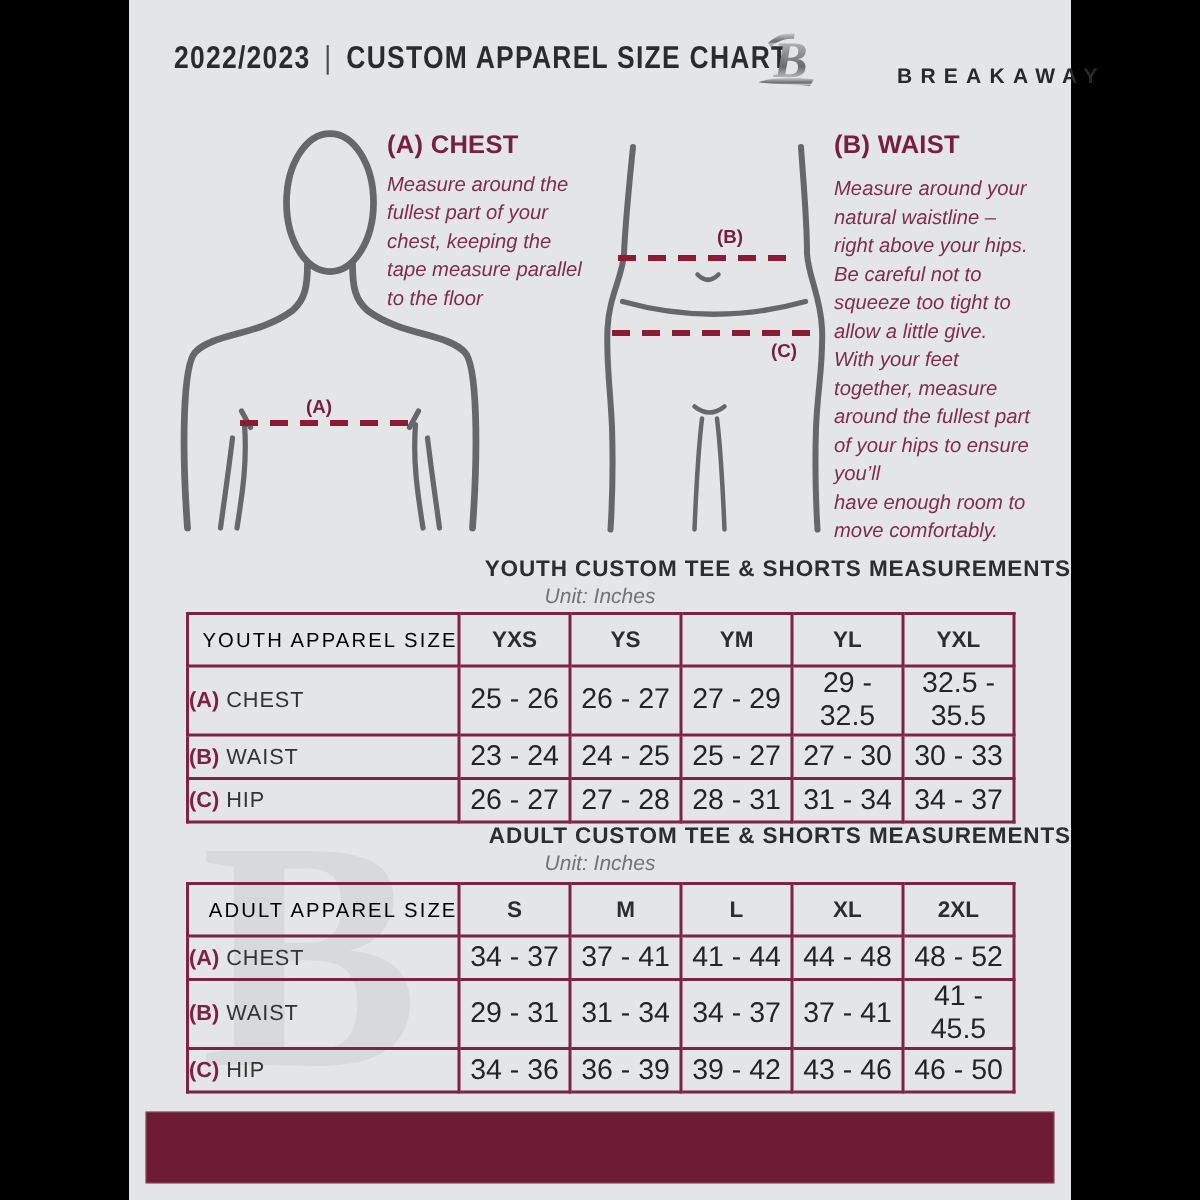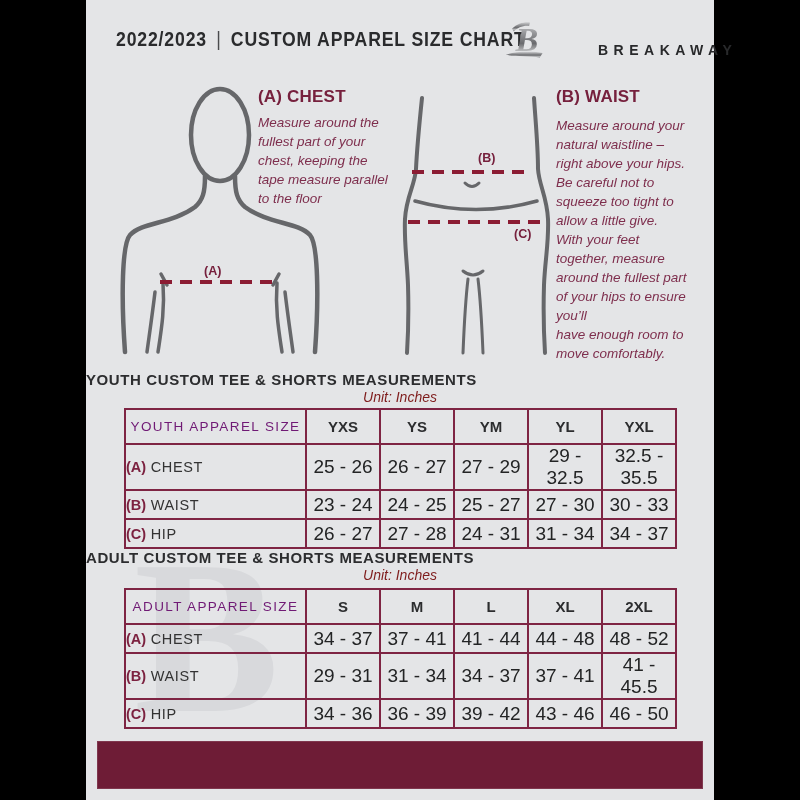--- a/index.html
+++ b/index.html
@@ -18,30 +18,30 @@
   .brand-name{font-weight:bold;font-size:14px;letter-spacing:5.5px;color:#28292b;margin-left:9px;margin-top:21px;padding-left:41px;}
 
   
   .ins-h{font-weight:bold;font-size:17px;color:#76203d;letter-spacing:.2px;}
   .ins-b{font-style:italic;font-size:13.5px;line-height:19px;color:#7e2e4d;white-space:pre-line;}
 
   
   .fig-lbl{font-weight:bold;font-size:12.5px;color:#76203d;}
 
   
-  .sec-title{position:absolute;left:0;width:628px;text-align:left;font-weight:bold;
+  .sec-title{position:absolute;left:0;width:628px;text-align:right;font-weight:bold;
              font-size:15px;letter-spacing:.6px;color:#2c2d2f;}
   .sec-unit{position:absolute;left:0;width:628px;text-align:center;font-style:italic;
-            font-size:14px;color:#7f1d1d;}
+            font-size:14px;color:#737373;}
 
   
   table.size{position:absolute;left:38px;width:553px;border-collapse:collapse;table-layout:fixed;z-index:2;}
   table.size col.lab{width:181px;}
   table.size td,table.size th{border:2px solid #7e2443;background:transparent;padding:0;}
-  th.rowlab{font-weight:normal;font-size:13.5px;letter-spacing:1.4px;color:#701a75;text-align:center;padding-left:15px;}
+  th.rowlab{font-weight:normal;font-size:13.5px;letter-spacing:1.4px;color:#000000;text-align:right;padding-left:15px;}
   th.szh{font-weight:bold;font-size:15px;color:#2c2d2f;text-align:center;}
   td.lab{font-size:14.5px;color:#333;text-align:left;padding-left:15px;letter-spacing:.6px;}
   td.lab b{color:#7c2240;letter-spacing:0;}
   td.val{font-size:19px;color:#232425;text-align:center;}
   tr.hrow{height:35px;} tr.drow{height:29px;}
 
   .watermark{position:absolute;left:48px;top:538px;font-family:"Liberation Serif",serif;
              font-weight:bold;font-size:218px;line-height:200px;color:#d8d9dc;z-index:1;}
   .footer{position:absolute;left:11px;top:741px;width:606px;height:48px;background:#6e1c36;
           box-shadow:inset 0 0 0 1px rgba(255,255,255,.12);z-index:3;}
@@ -171,21 +171,21 @@
       <td class="val">23 - 24</td>
       <td class="val">24 - 25</td>
       <td class="val">25 - 27</td>
       <td class="val">27 - 30</td>
       <td class="val">30 - 33</td>
     </tr>
     <tr class="drow">
       <td class="lab"><b>(C)</b> <span>HIP</span></td>
       <td class="val">26 - 27</td>
       <td class="val">27 - 28</td>
-      <td class="val">24 - 31</td>
+      <td class="val">28 - 31</td>
       <td class="val">31 - 34</td>
       <td class="val">34 - 37</td>
     </tr>
   </tbody>
     </table>
 
   <div class="sec-title" style="top:549px">ADULT CUSTOM TEE &amp; SHORTS MEASUREMENTS</div>
   <div class="sec-unit" style="top:567px">Unit: Inches</div>
 
   <table class="size" style="top:588px">

